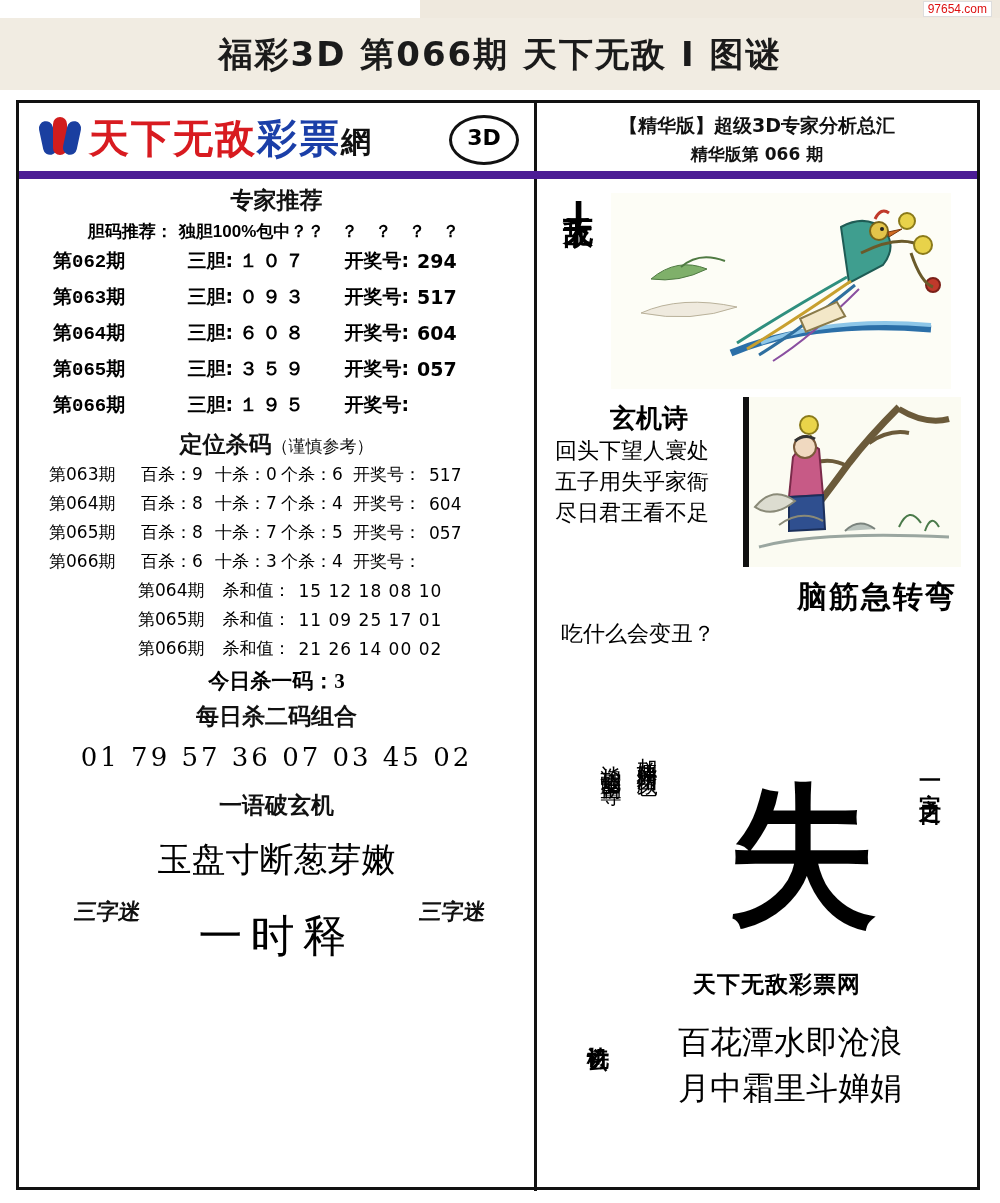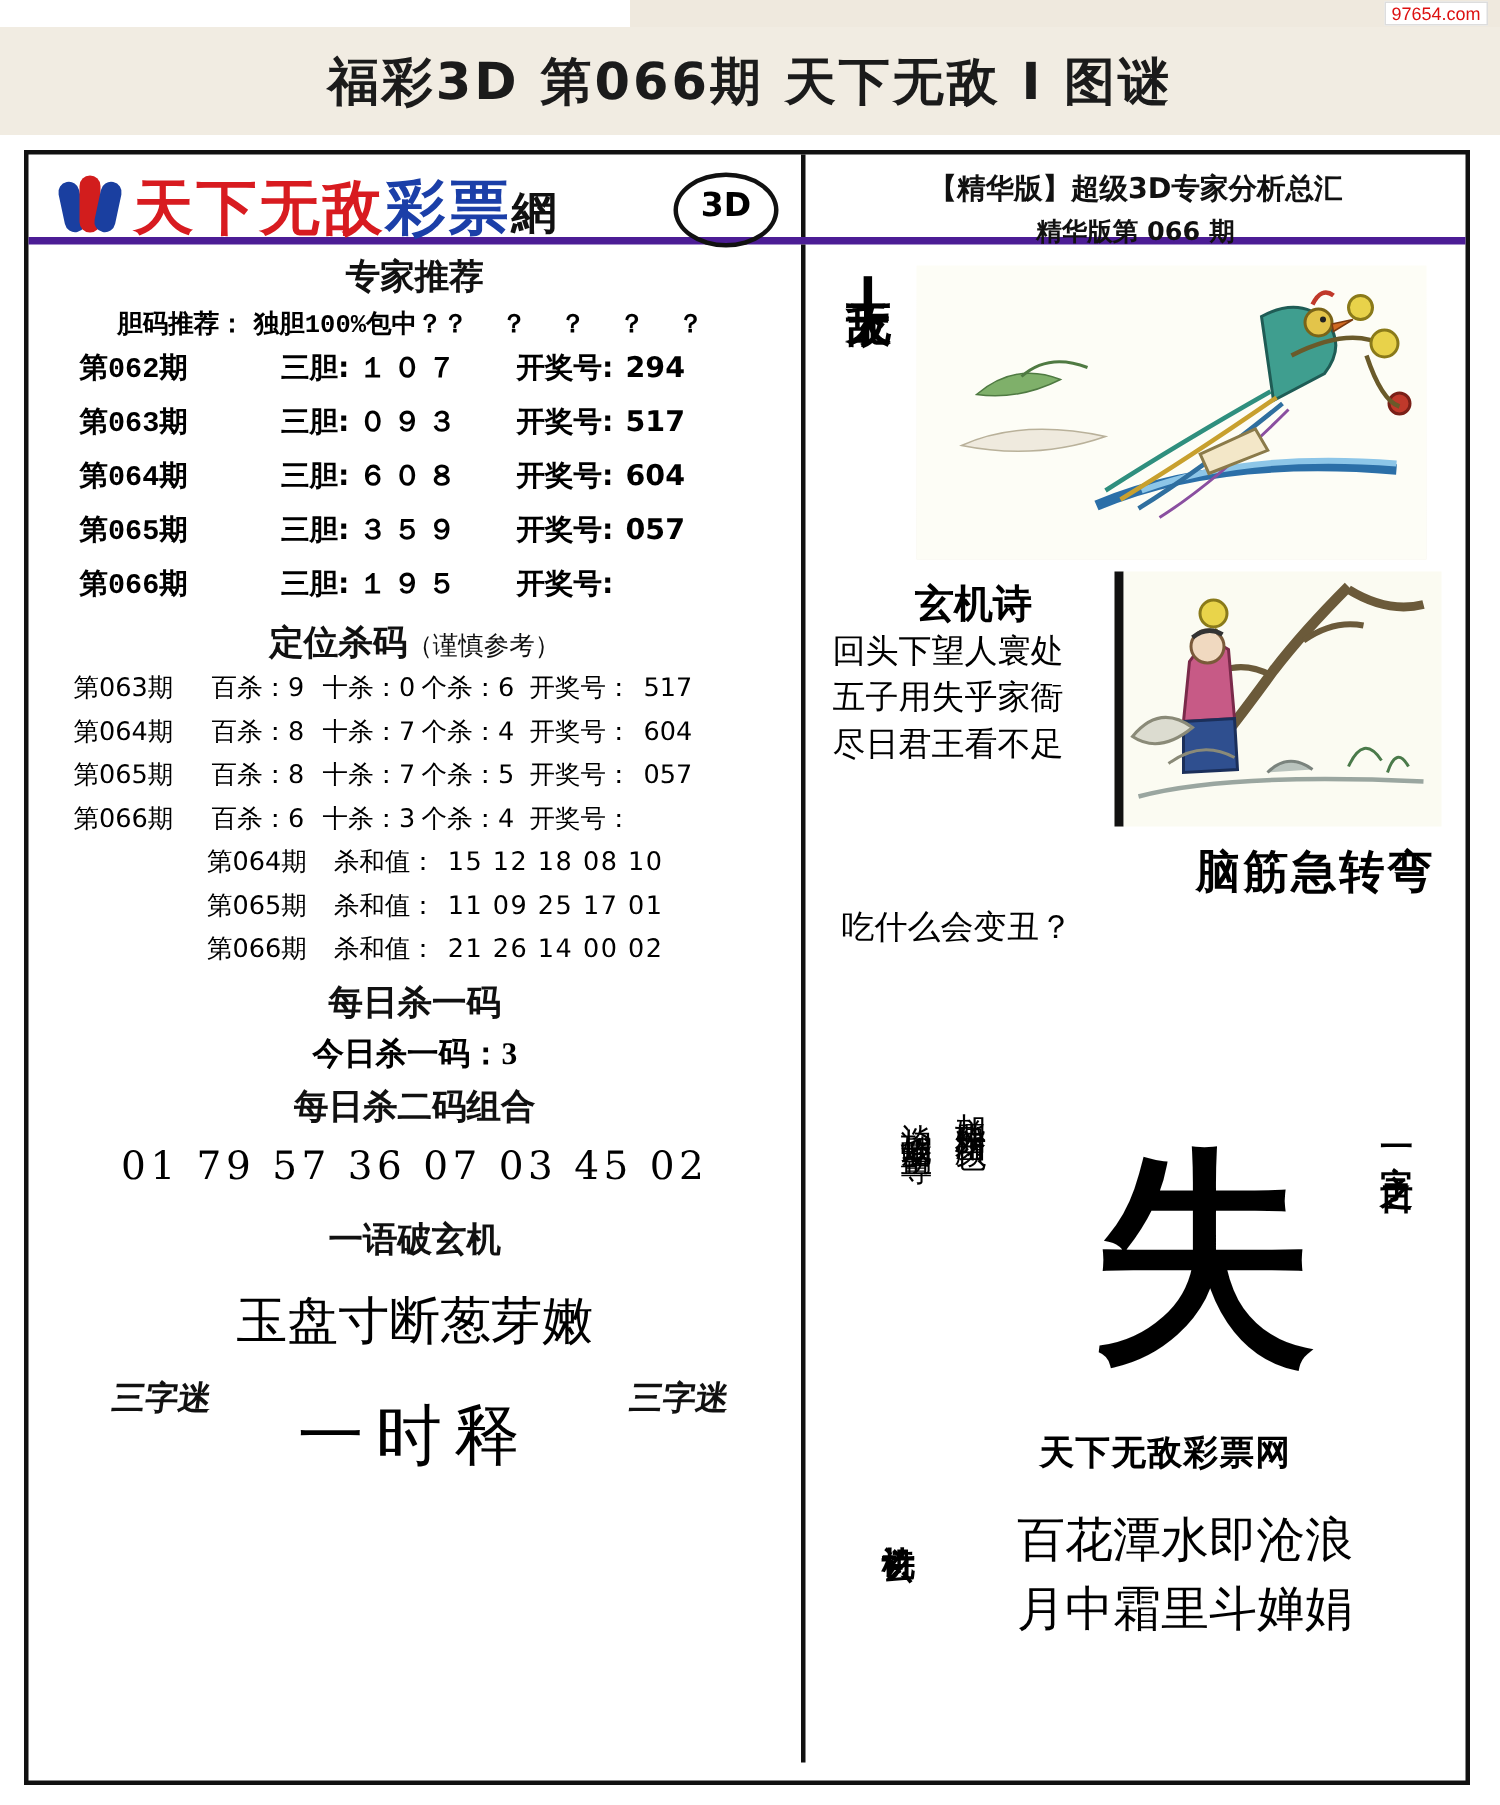--- a/index.html
+++ b/index.html
@@ -33,21 +33,21 @@
   }
   .sheet{
     position:absolute;top:100px;left:16px;
     width:964px;height:1090px;
     border:3px solid #111;
     background:#fff;
     box-sizing:border-box;
   }
   
   .sheet-head{
-    position:relative;height:60px;border-bottom:5px solid #4c1d95;
+    position:relative;height:76px;border-bottom:8px solid #4c1d95;
     box-sizing:border-box;
   }
   .logo-box{
     position:absolute;left:0;top:0;width:518px;height:100%;
     border-right:3px solid #111;box-sizing:border-box;
   }
   .logo-mark{
     position:absolute;left:18px;top:14px;width:46px;height:42px;
   }
   .logo-mark .b1{position:absolute;left:4px;top:4px;width:14px;height:34px;background:#1a3fa0;border-radius:7px;transform:rotate(-12deg);}
@@ -93,21 +93,21 @@
   }
   
   .sec-title{
     text-align:center;font-weight:bold;font-size:23px;color:#111;
     font-family:"DejaVu Sans",sans-serif;
     margin-top:6px;
   }
   .sec-title .note{font-size:17px;font-weight:normal;}
   .danma-row{
     margin-top:4px;font-size:17px;font-weight:bold;text-align:center;
-    font-family:Liberation Mono, monospace;
+    font-family:Liberation Sans, sans-serif;
   }
   .danma-row .lbl{margin-right:6px;}
   .danma-row .q{letter-spacing:6px;}
   .rec-row{
     display:flex;align-items:center;
     font-size:19px;font-weight:bold;
     font-family:"DejaVu Sans",sans-serif;
     padding:5px 0 5px 34px;
   }
   .rec-row .issue{width:110px;font-family:Liberation Mono, monospace;}
@@ -367,21 +367,20 @@
           <span class="lbl">杀和值：</span>
           <span class="vals">11 09 25 17 01</span>
         </div>
         <div class="he-row">
           <span class="issue">第066期</span>
           <span class="lbl">杀和值：</span>
           <span class="vals">21 26 14 00 02</span>
         </div>
       </div>
 
-      <div class="sec-title">每日杀一码</div>
       <div class="one-kill">今日杀一码：3</div>
 
       <div class="sec-title">每日杀二码组合</div>
       <div class="combo-nums">01 79 57 36 07 03 45 02</div>
 
       <div class="sec-title" style="margin-top:18px">一语破玄机</div>
       <div class="yuyu-line">玉盘寸断葱芽嫩</div>
 
       <div class="three-row">
         <div class="sanzimi left">三字迷</div>

